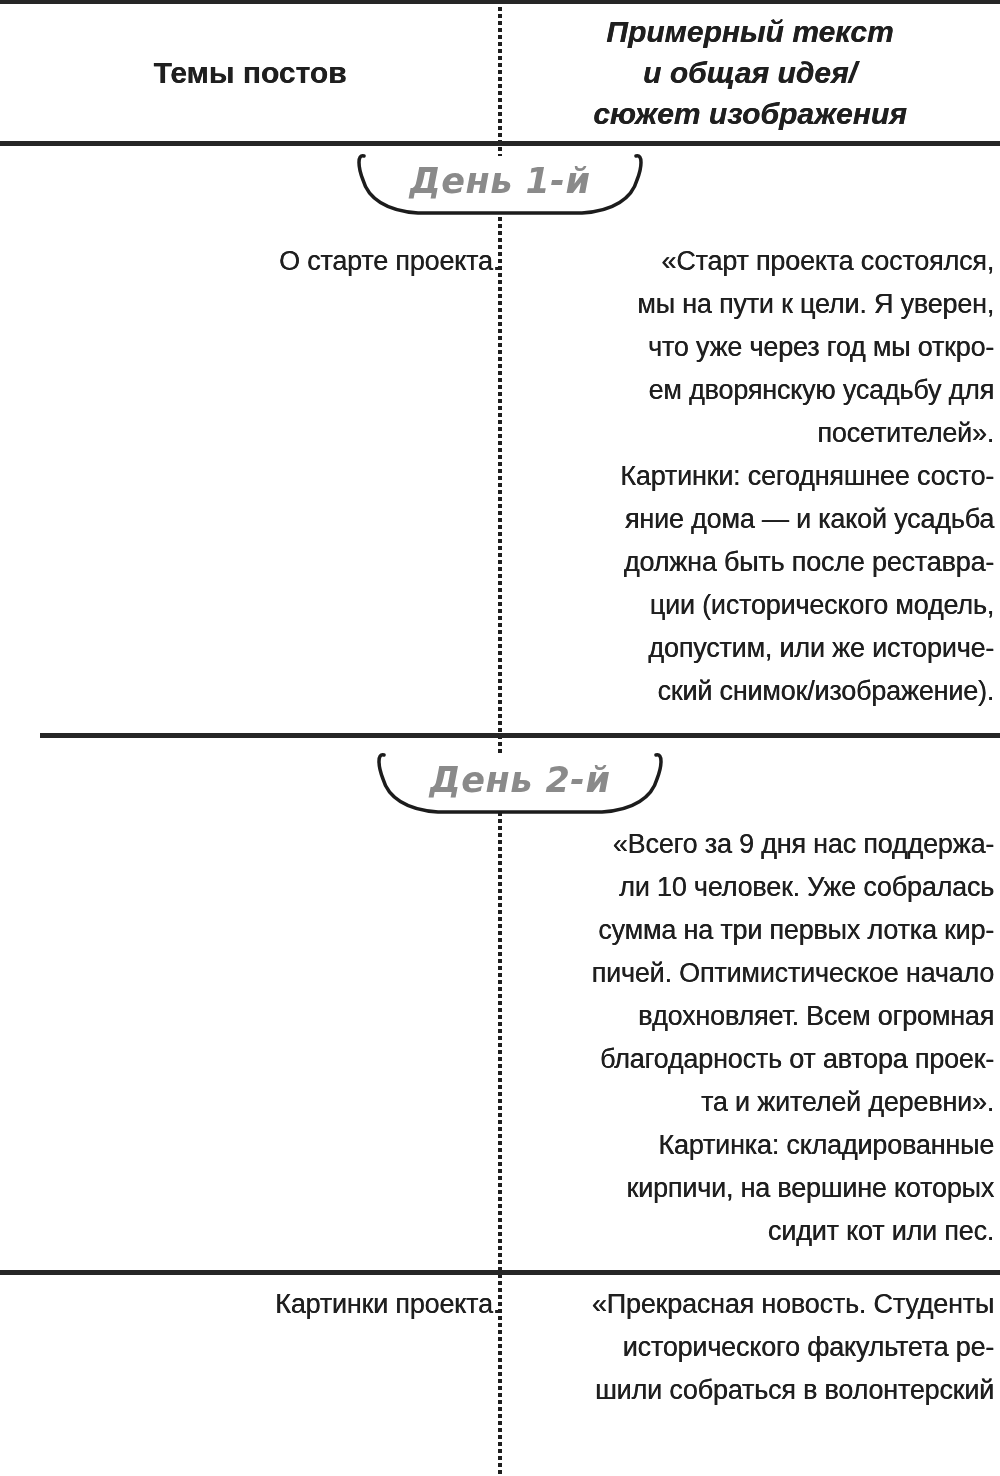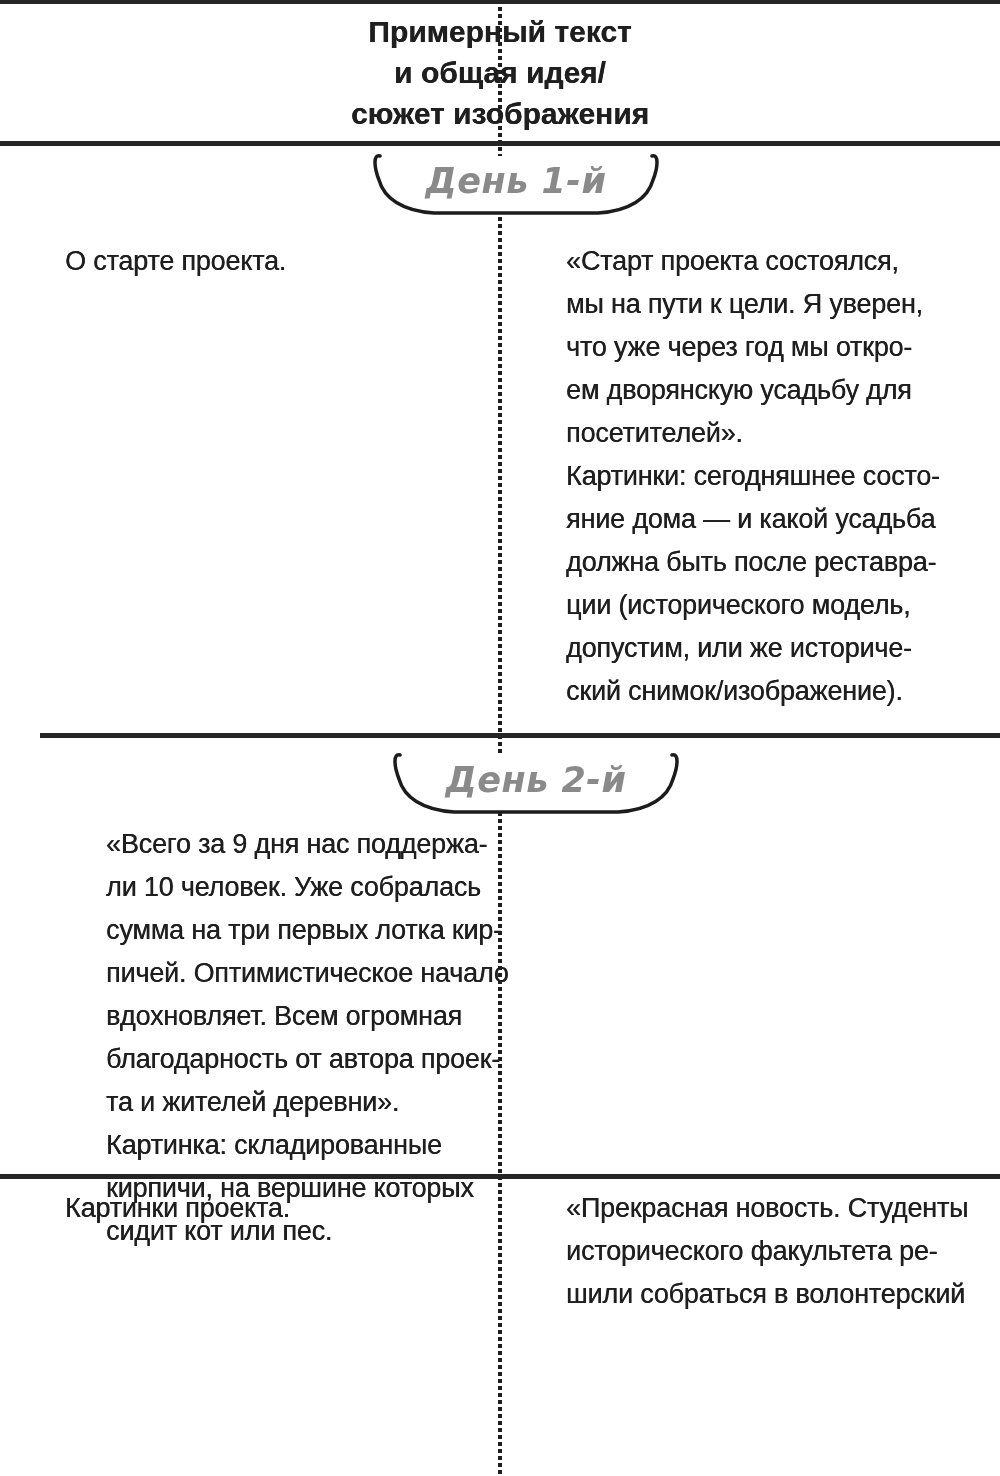--- a/index.html
+++ b/index.html
@@ -27,64 +27,65 @@
   }
   .header-cell {
     text-align:center;
     font-weight:bold;
     font-size:30px;
     line-height:41px;
     white-space:pre-line;
     text-shadow:0.3px 0 0 currentColor;
   }
   .header-cell.left  { flex:0 0 500px; }
-  .header-cell.right { flex:1 1 auto; }
-  .section { position:relative; box-sizing:border-box;padding-left:32px; }
+  .header-cell.right { flex:1 1 auto;font-style:italic; }
+  .section { position:relative; box-sizing:border-box; }
   .section.ruled { border-top:5px solid #262626; }
   .sec-1 { height:581px; }
-  .sec-2 { height:441px;margin-left:40px; }
+  .sec-2 { height:537px;margin-left:40px; }
   .sec-3 { height:212px; }
   .day-tab {
     position:relative;
     width:292px; height:64px;
     margin:6px auto 0 auto;
     z-index:2;
   }
   .section.ruled .day-tab { margin-top:13px; }
   .day-tab svg { position:absolute; left:0; top:0; width:100%; height:100%; }
   .day-label {
     position:absolute; left:0; right:0; top:0; bottom:6px;
     display:flex; align-items:center; justify-content:center;
     font-family:"DejaVu Sans", sans-serif;
     font-style:italic;
     font-weight:bold;
     font-size:35px;
     color:#8a8a8a;
     letter-spacing:0.5px;
   }
-  .row { display:flex; margin-top:24px; }
+  .row { display:flex; margin-top:24px;text-align:right; }
   .section.ruled .row { margin-top:8px; }
   .col-left  { flex:0 0 500px; box-sizing:border-box; padding-left:33px; }
   .col-right { flex:1 1 auto;  box-sizing:border-box; padding-left:34px; padding-right:6px; }
   .cell-text {
     font-size:27px;
     line-height:43px;
     letter-spacing:-0.2px;
     white-space:pre-line;
     text-shadow:0.35px 0 0 currentColor;
   }
 </style>
 </head>
 <body>
 
 <div class="page">
 
   <div class="vdivider"></div>
 
   <div class="header">
+    <div class="header-cell left">Темы постов</div>
     <div class="header-cell right">Примерный текст
 и общая идея/
 сюжет изображения</div>
   </div>
 
   <div class="section sec-1">
     <div class="day-tab">
       <svg viewBox="0 0 292 64" fill="#ffffff" stroke="#1c1c1c" stroke-width="3.5" stroke-linecap="round" stroke-linejoin="round">
         <path d="M 10,4 C 3,2 4,15 9,28 C 14,46 32,59 64,61 L 228,61 C 260,59 278,46 283,28 C 288,15 289,2 282,4"></path>
       </svg>

